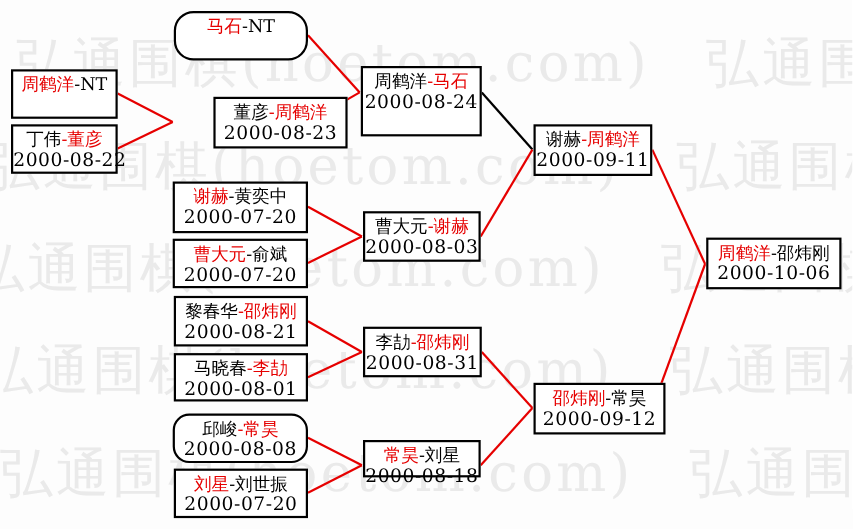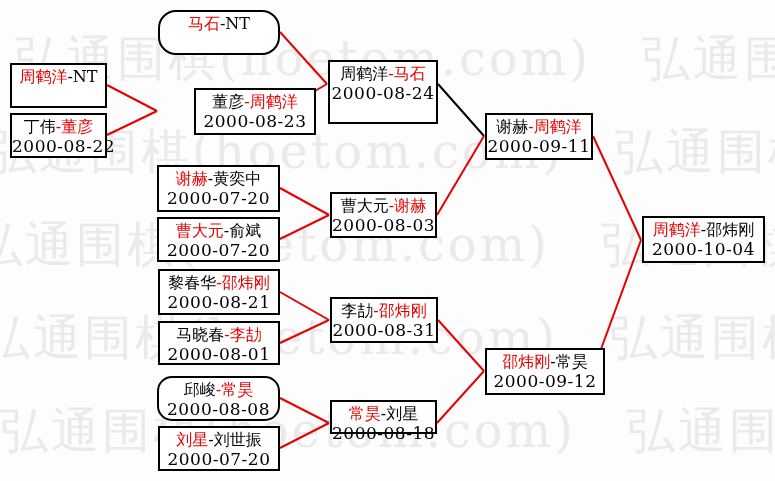--- a/index.html
+++ b/index.html
@@ -120,16 +120,16 @@
     <div class="l1"><span class="black">谢赫</span><span class="red">-</span><span class="red">周鹤洋</span></div>
     <div class="l2">2000-09-11</div>
   </div>
   <div class="box" style="left:485px;top:348px;width:120px;height:47px;">
     <div class="l1"><span class="red">邵炜刚</span><span class="black">-</span><span class="black">常昊</span></div>
     <div class="l2">2000-09-12</div>
   </div>
 
   <div class="box" style="left:642px;top:216px;width:123px;height:47px;">
     <div class="l1"><span class="red">周鹤洋</span><span class="black">-</span><span class="black">邵炜刚</span></div>
-    <div class="l2">2000-10-04</div>
+    <div class="l2">2000-10-06</div>
   </div>
 
 </div>
 
 </body></html>

